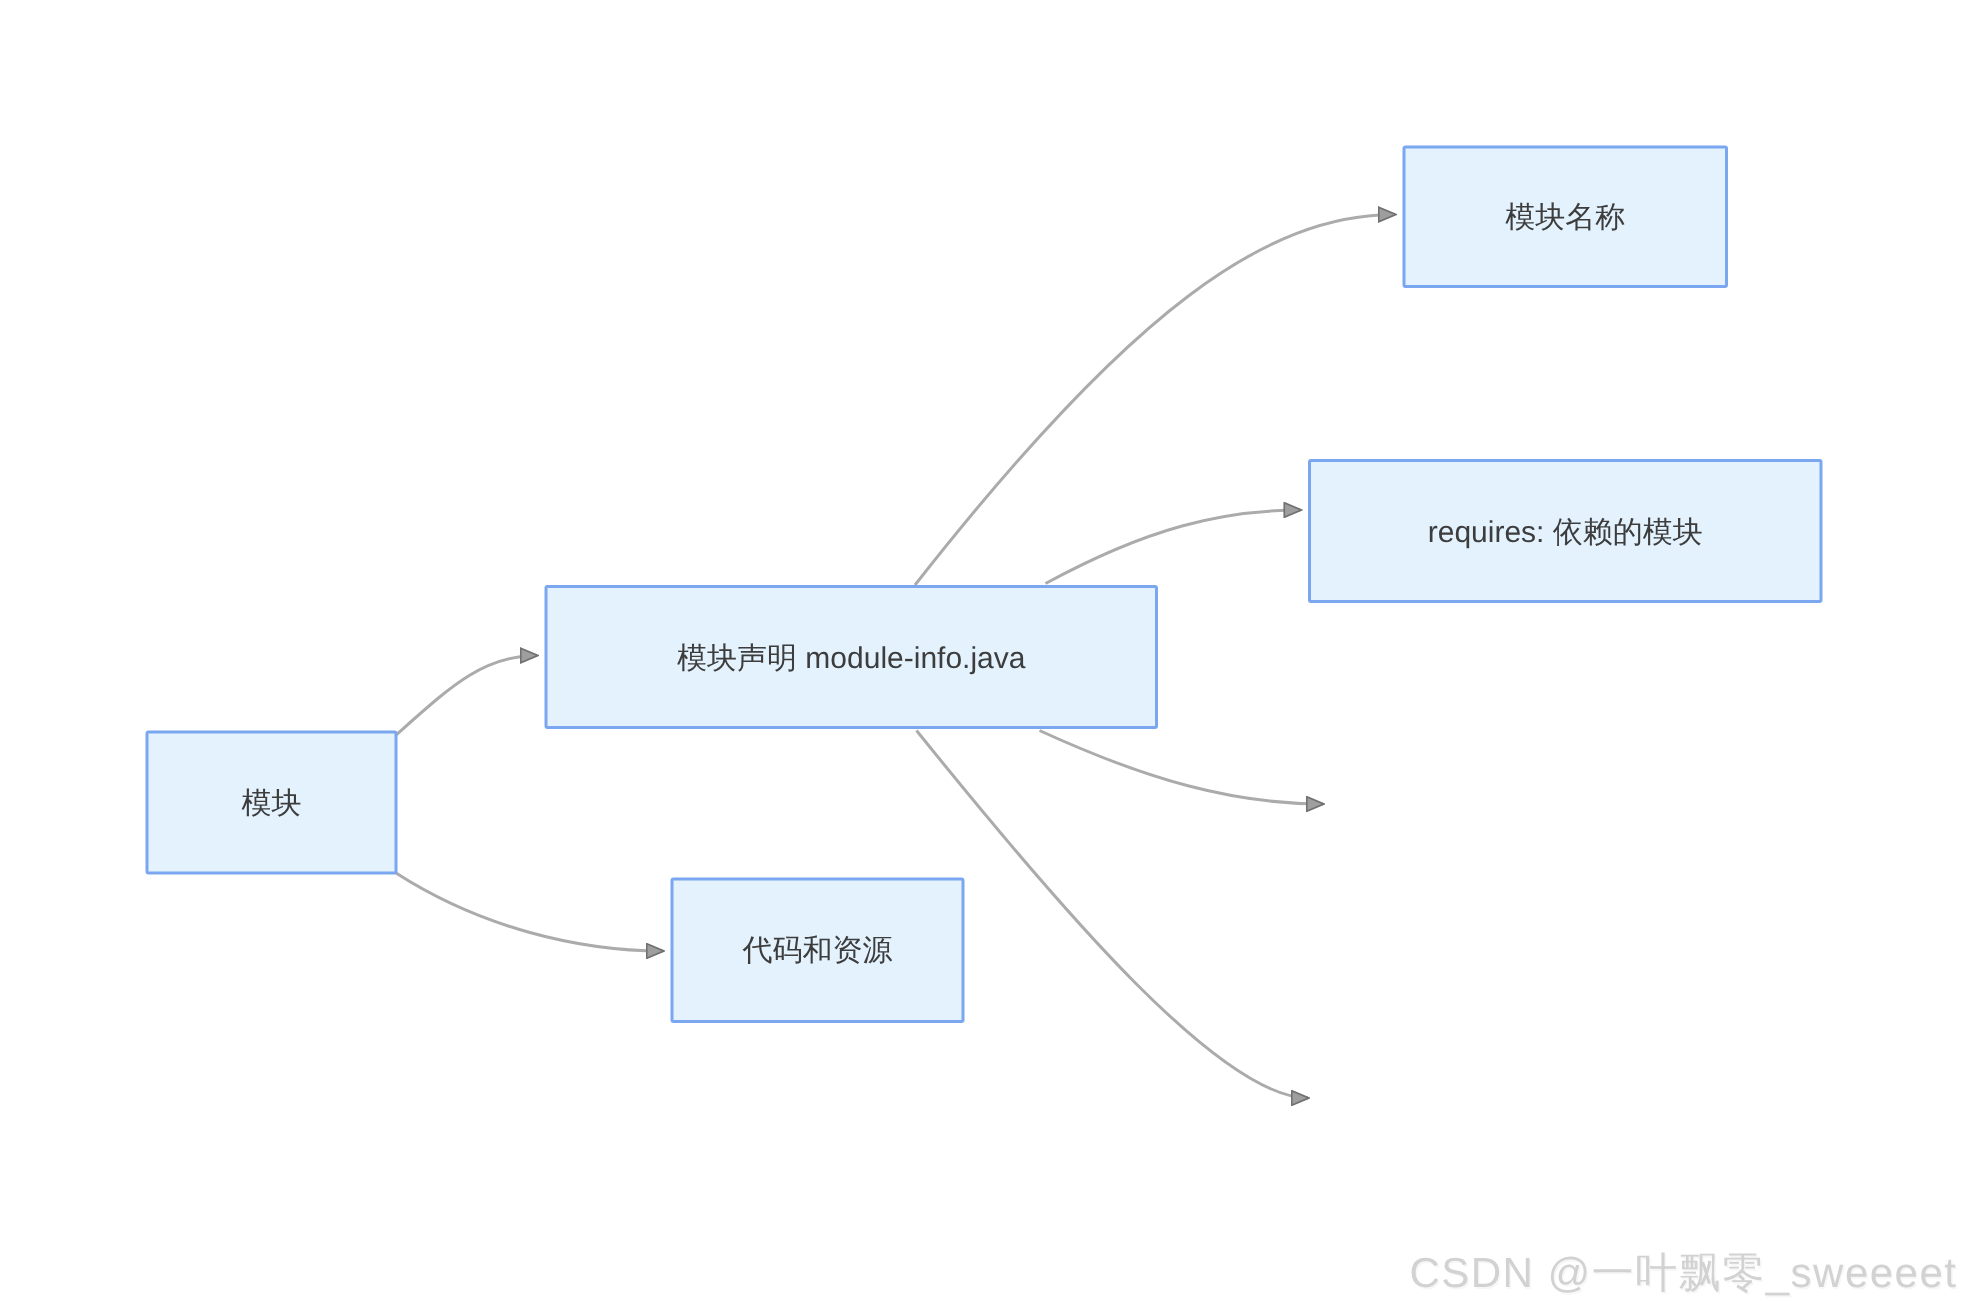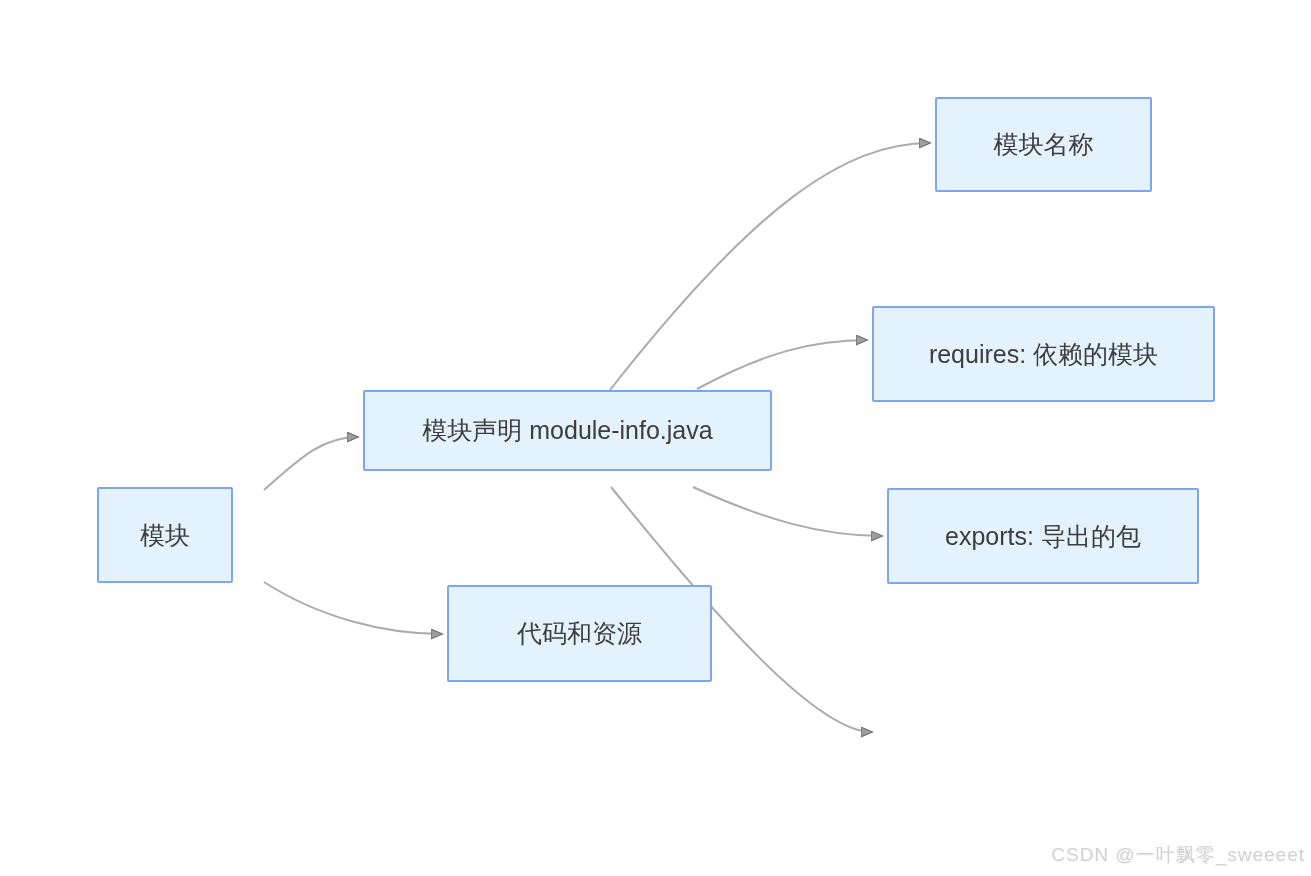--- a/index.html
+++ b/index.html
@@ -31,37 +31,37 @@
   .node {
     position: absolute;
     box-sizing: border-box;
     background: #e3f2fd;
     border: 2px solid #7aa7f0;
     border-radius: 2px;
     display: flex;
     align-items: center;
     justify-content: center;
     color: #3d3d3d;
-    font-size: 25px;
+    font-size: 20px;
     text-align: center;
     white-space: nowrap;
     cursor: default;
   }
-  #n-module       { left:  97px; top: 487px; width: 136px; height:  96px; }
-  #n-declaration  { left: 363px; top: 390px; width: 409px; height:  81px; }
-  #n-code         { left: 447px; top: 585px; width: 265px; height:  97px; }
+  #n-module       { left:  97px; top: 487px; width: 168px; height:  96px; }
+  #n-declaration  { left: 363px; top: 390px; width: 409px; height:  96px; }
+  #n-code         { left: 447px; top: 585px; width: 196px; height:  97px; }
   #n-name         { left: 935px; top:  97px; width: 217px; height:  95px; }
   #n-requires     { left: 872px; top: 306px; width: 343px; height:  96px; }
   #n-exports      { left: 887px; top: 488px; width: 312px; height:  96px; }
   #n-provides     { left: 877px; top: 684px; width: 333px; height:  96px; }
   .watermark {
     position: absolute;
     right: 6px;
     bottom: 8px;
-    font-size: 19px;
+    font-size: 28px;
     letter-spacing: 1px;
     color: #d2d2d2;
     text-shadow: 1px 1px 0 #f7f7f7;
     user-select: none;
   }
 </style>
 </head>
 <body>
 
 <div class="canvas">
@@ -93,20 +93,17 @@
   </div>
 
   <div class="node" id="n-name">
     <span>模块名称</span>
   </div>
 
   <div class="node" id="n-requires">
     <span>requires: 依赖的模块</span>
   </div>
 
-  <div class="node" id="n-exports">
-    <span>exports: 导出的包</span>
-  </div>
 
 
   <div class="watermark">CSDN @一叶飘零_sweeeet</div>
 
 </div>
 
 </body></html>

